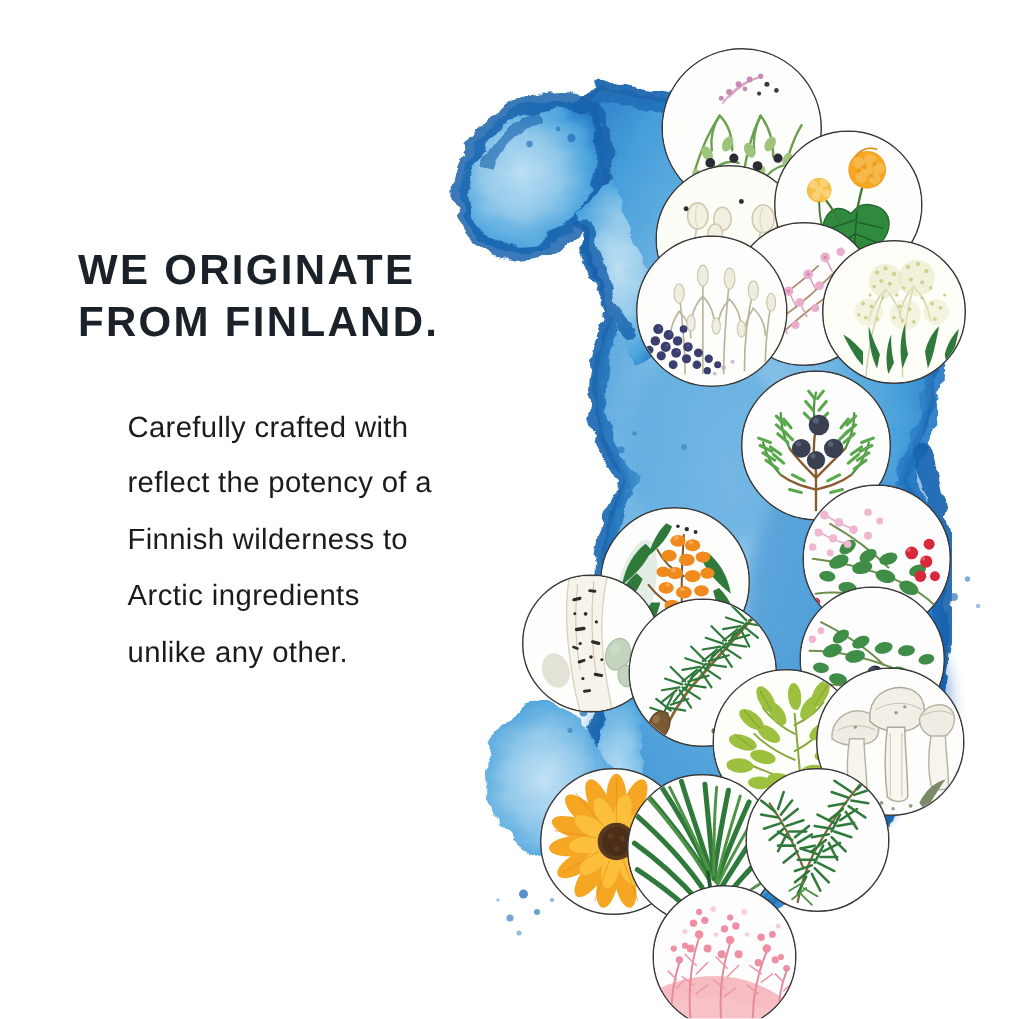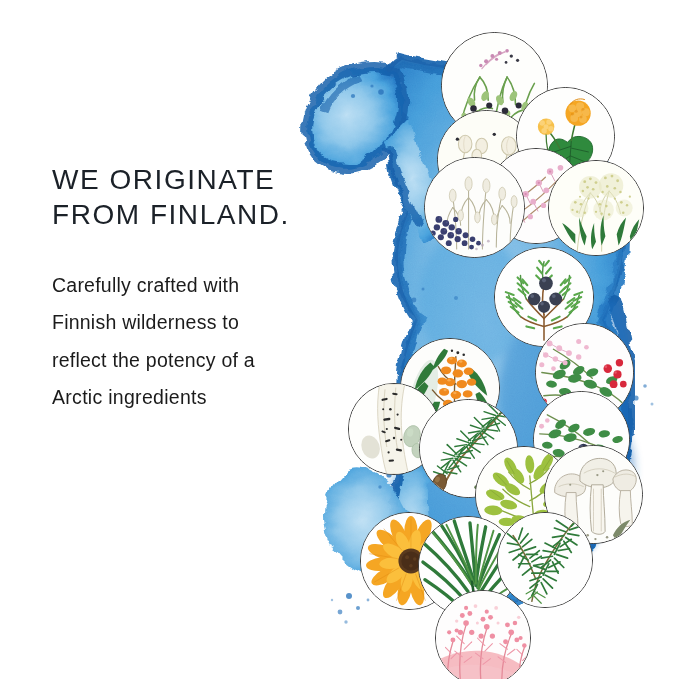--- a/index.html
+++ b/index.html
@@ -10,35 +10,36 @@
     overflow:hidden;position:relative;
   }
   #poster{position:relative;width:679px;height:679px;background:#ffffff;overflow:hidden;}
 
   
   .text-panel{
     position:absolute;left:52px;top:162px;width:300px;
   }
   .headline{
     font-size:28px;
-    font-weight:normal;
+    font-weight:bold;
     letter-spacing:0.055em;
     line-height:1.26;
     color:#1b2128;
     margin:0 0 34px 0;
     white-space:pre-line;
   }
   .body-copy{margin:0;}
   .body-line{
     font-size:19.5px;
     line-height:1.93;
     letter-spacing:0.012em;
     color:#1b1b1b;
     font-weight:400;
     white-space:pre;
+    margin-left:33px;
   }
   .body-line.strong{font-weight:normal;letter-spacing:0.015em;}
 
   
   .art{position:absolute;left:0;top:0;width:679px;height:679px;pointer-events:none;}
   .art svg{display:block;width:679px;height:679px;}
 
   .badge{position:absolute;border-radius:50%;overflow:hidden;background:#fdfdfb;
          border:1.3px solid #3a3a3a;box-sizing:border-box;}
   .badge svg{display:block;width:100%;height:100%;}
@@ -1247,19 +1248,20 @@
           <circle cx="44" cy="34" r="1.6"></circle>
       </g>
     </svg>
   </div>
 
   <div class="text-panel">
     <h1 class="headline">WE ORIGINATE
 FROM FINLAND.</h1>
     <div class="body-copy">
       <div class="body-line">Carefully crafted with</div>
+      <div class="body-line">reflect the potency of a</div>
       <div class="body-line">Finnish wilderness to</div>
-      <div class="body-line">reflect the potency of a</div>
       <div class="body-line strong">Arctic ingredients</div>
+      <div class="body-line strong">unlike any other.</div>
     </div>
   </div>
 
 </div>
 
 </body></html>

